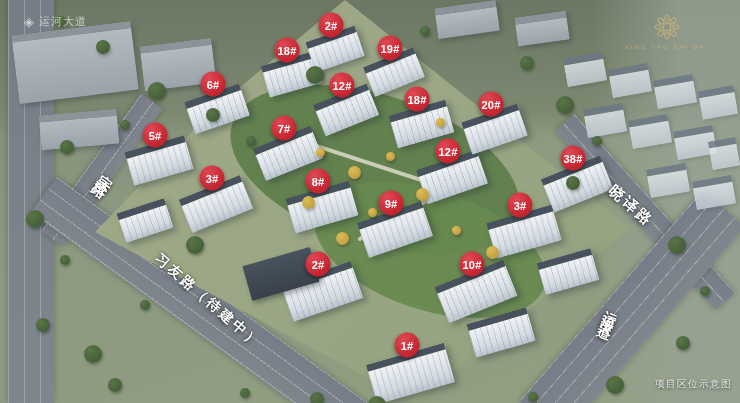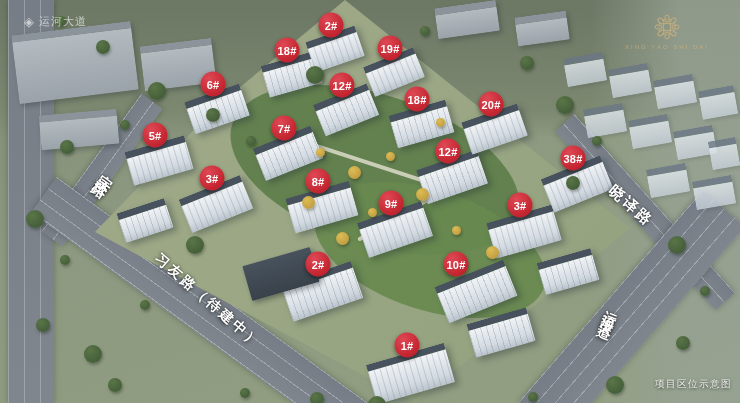--- a/index.html
+++ b/index.html
@@ -172,21 +172,21 @@
     </div>
   <div id="markers" class="layer" style="left:0;top:0;width:740px;height:403px;">
       <div class="marker" style="left: 407px; top: 345px; color: rgb(255, 255, 255);">1#</div>
       <div class="marker" style="left: 318px; top: 264px; color: rgb(255, 255, 255);">2#</div>
       <div class="marker" style="left: 212px; top: 178px; color: rgb(255, 255, 255);">3#</div>
       <div class="marker" style="left: 155px; top: 135px; color: rgb(255, 255, 255);">5#</div>
       <div class="marker" style="left: 213px; top: 84px; color: rgb(255, 255, 255);">6#</div>
       <div class="marker" style="left: 284px; top: 128px; color: rgb(255, 255, 255);">7#</div>
       <div class="marker" style="left: 318px; top: 181px; color: rgb(255, 255, 255);">8#</div>
       <div class="marker" style="left: 391px; top: 203px; color: rgb(255, 255, 255);">9#</div>
-      <div class="marker" style="left: 456px; top: 264px; color: rgb(255, 255, 255);">10#</div>
+      <div class="marker" style="left: 472px; top: 264px; color: rgb(255, 255, 255);">10#</div>
       <div class="marker" style="left: 520px; top: 205px; color: rgb(255, 255, 255);">3#</div>
       <div class="marker" style="left: 448px; top: 151px; color: rgb(255, 255, 255);">12#</div>
       <div class="marker" style="left: 342px; top: 85px; color: rgb(255, 255, 255);">12#</div>
       <div class="marker" style="left: 287px; top: 50px; color: rgb(255, 255, 255);">18#</div>
       <div class="marker" style="left: 331px; top: 25px; color: rgb(255, 255, 255);">2#</div>
       <div class="marker" style="left: 390px; top: 48px; color: rgb(255, 255, 255);">19#</div>
       <div class="marker" style="left: 417px; top: 99px; color: rgb(255, 255, 255);">18#</div>
       <div class="marker" style="left: 491px; top: 104px; color: rgb(255, 255, 255);">20#</div>
       <div class="marker" style="left: 573px; top: 158px; color: rgb(255, 255, 255);">38#</div>
     </div>

